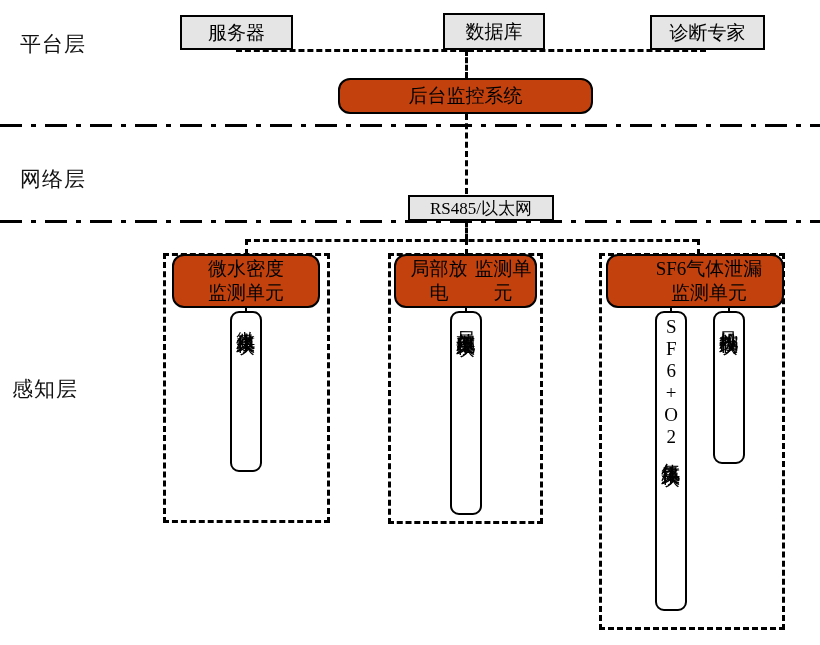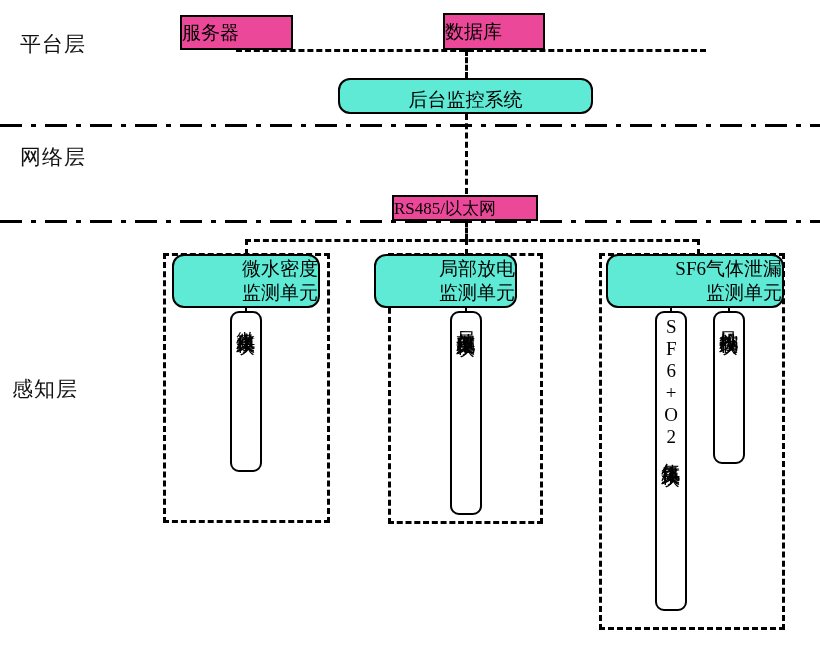--- a/index.html
+++ b/index.html
@@ -34,36 +34,36 @@
         transparent 22px,transparent 31px,
         #000 31px,#000 36px,
         transparent 36px,transparent 45px);
     height:3px;
   }
 
   
   .rect-box{
     position:absolute;
     border:2px solid #000;
-    background:#ec4899;
-    display:flex;align-items:center;
+    background:#e5e5e5;
+    display:flex;align-items:center;justify-content:center;
     font-size:19px;
     white-space:nowrap;
     box-sizing:border-box;
     z-index:5;
   }
   .rect-box.thin{border-width:2px;font-size:17px;}
 
   
   .round-box{
     position:absolute;
     border:2.5px solid #000;
     border-radius:12px;
-    background:#5eead4;
-    display:flex;align-items:flex-end;justify-content:center;
+    background:#c2410c;
+    display:flex;align-items:center;justify-content:center;
     text-align:center;
     font-size:19px;
     line-height:1.25;
     box-sizing:border-box;
     z-index:5;
   }
 
   
   .vmod{
     position:absolute;
@@ -111,41 +111,44 @@
 </style>
 </head>
 <body>
 
 <div id="canvas">
 
   <div class="layer-divider" style="top:124px;"></div>
   <div class="layer-divider" style="top:220px;"></div>
 
   <div class="layer-label" style="left:20px;top:30px;">平台层</div>
-  <div class="layer-label" style="left:20px;top:143px;">网络层</div>
+  <div class="layer-label" style="left:20px;top:165px;">网络层</div>
   <div class="layer-label" style="left:12px;top:375px;">感知层</div>
 
   <div class="h-dash" style="left:236px;top:49px;width:470px;"></div>
 
   <div class="rect-box" style="left:180px;top:15px;width:113px;height:35px;">
     <span>服务器</span>
   </div>
   <div class="rect-box" style="left:415px;top:13px;width:102px;height:37px;margin-left:28px;">
     <span>数据库</span>
   </div>
+  <div class="rect-box" style="left:650px;top:15px;width:115px;height:35px;">
+    <span>诊断专家</span>
+  </div>
 
   <div class="v-dash" style="left:465px;top:50px;height:28px;"></div>
 
   <div class="round-box" style="left:338px;top:78px;width:255px;height:36px;">
     <span>后台监控系统</span>
   </div>
 
   <div class="v-dash" style="left:465px;top:114px;height:80px;"></div>
 
-  <div class="rect-box thin" style="left:392px;top:195px;width:146px;height:26px;">
+  <div class="rect-box thin" style="left:408px;top:195px;width:146px;height:26px;">
     <span>RS485/以太网</span>
   </div>
 
   <div class="v-dash" style="left:465px;top:221px;height:19px;"></div>
 
   <div class="h-dash" style="left:245px;top:239px;width:453px;"></div>
 
   <div class="v-dash" style="left:245px;top:239px;height:16px;"></div>
   <div class="v-dash" style="left:465px;top:239px;height:16px;"></div>
   <div class="v-dash" style="left:697px;top:239px;height:16px;"></div>
@@ -154,21 +157,21 @@
   <div class="round-box" style="left:172px;top:254px;width:148px;height:54px;flex-direction:column;">
     <span>微水密度</span>
     <span>监测单元</span>
   </div>
   <div class="v-solid" style="left:245px;top:304px;height:10px;"></div>
   <div class="vmod" style="left:230px;top:311px;width:32px;height:161px;">
     <span class="vtext">微水采集模块</span>
   </div>
 
   <div class="group-box" style="left:388px;top:253px;width:155px;height:271px;"></div>
-  <div class="round-box" style="left:374px;top:254px;width:143px;height:54px;flex-direction:column;padding-left:11px;">
+  <div class="round-box" style="left:394px;top:254px;width:143px;height:54px;flex-direction:row;padding-left:11px;">
     <span>局部放电</span>
     <span>监测单元</span>
   </div>
   <div class="v-solid" style="left:465px;top:304px;height:10px;"></div>
   <div class="vmod" style="left:450px;top:311px;width:32px;height:204px;">
     <span class="vtext">局部放电采集模块</span>
   </div>
 
   <div class="group-box" style="left:599px;top:253px;width:186px;height:377px;"></div>
   <div class="round-box" style="left:606px;top:254px;width:178px;height:54px;flex-direction:column;padding-left:28px;">

